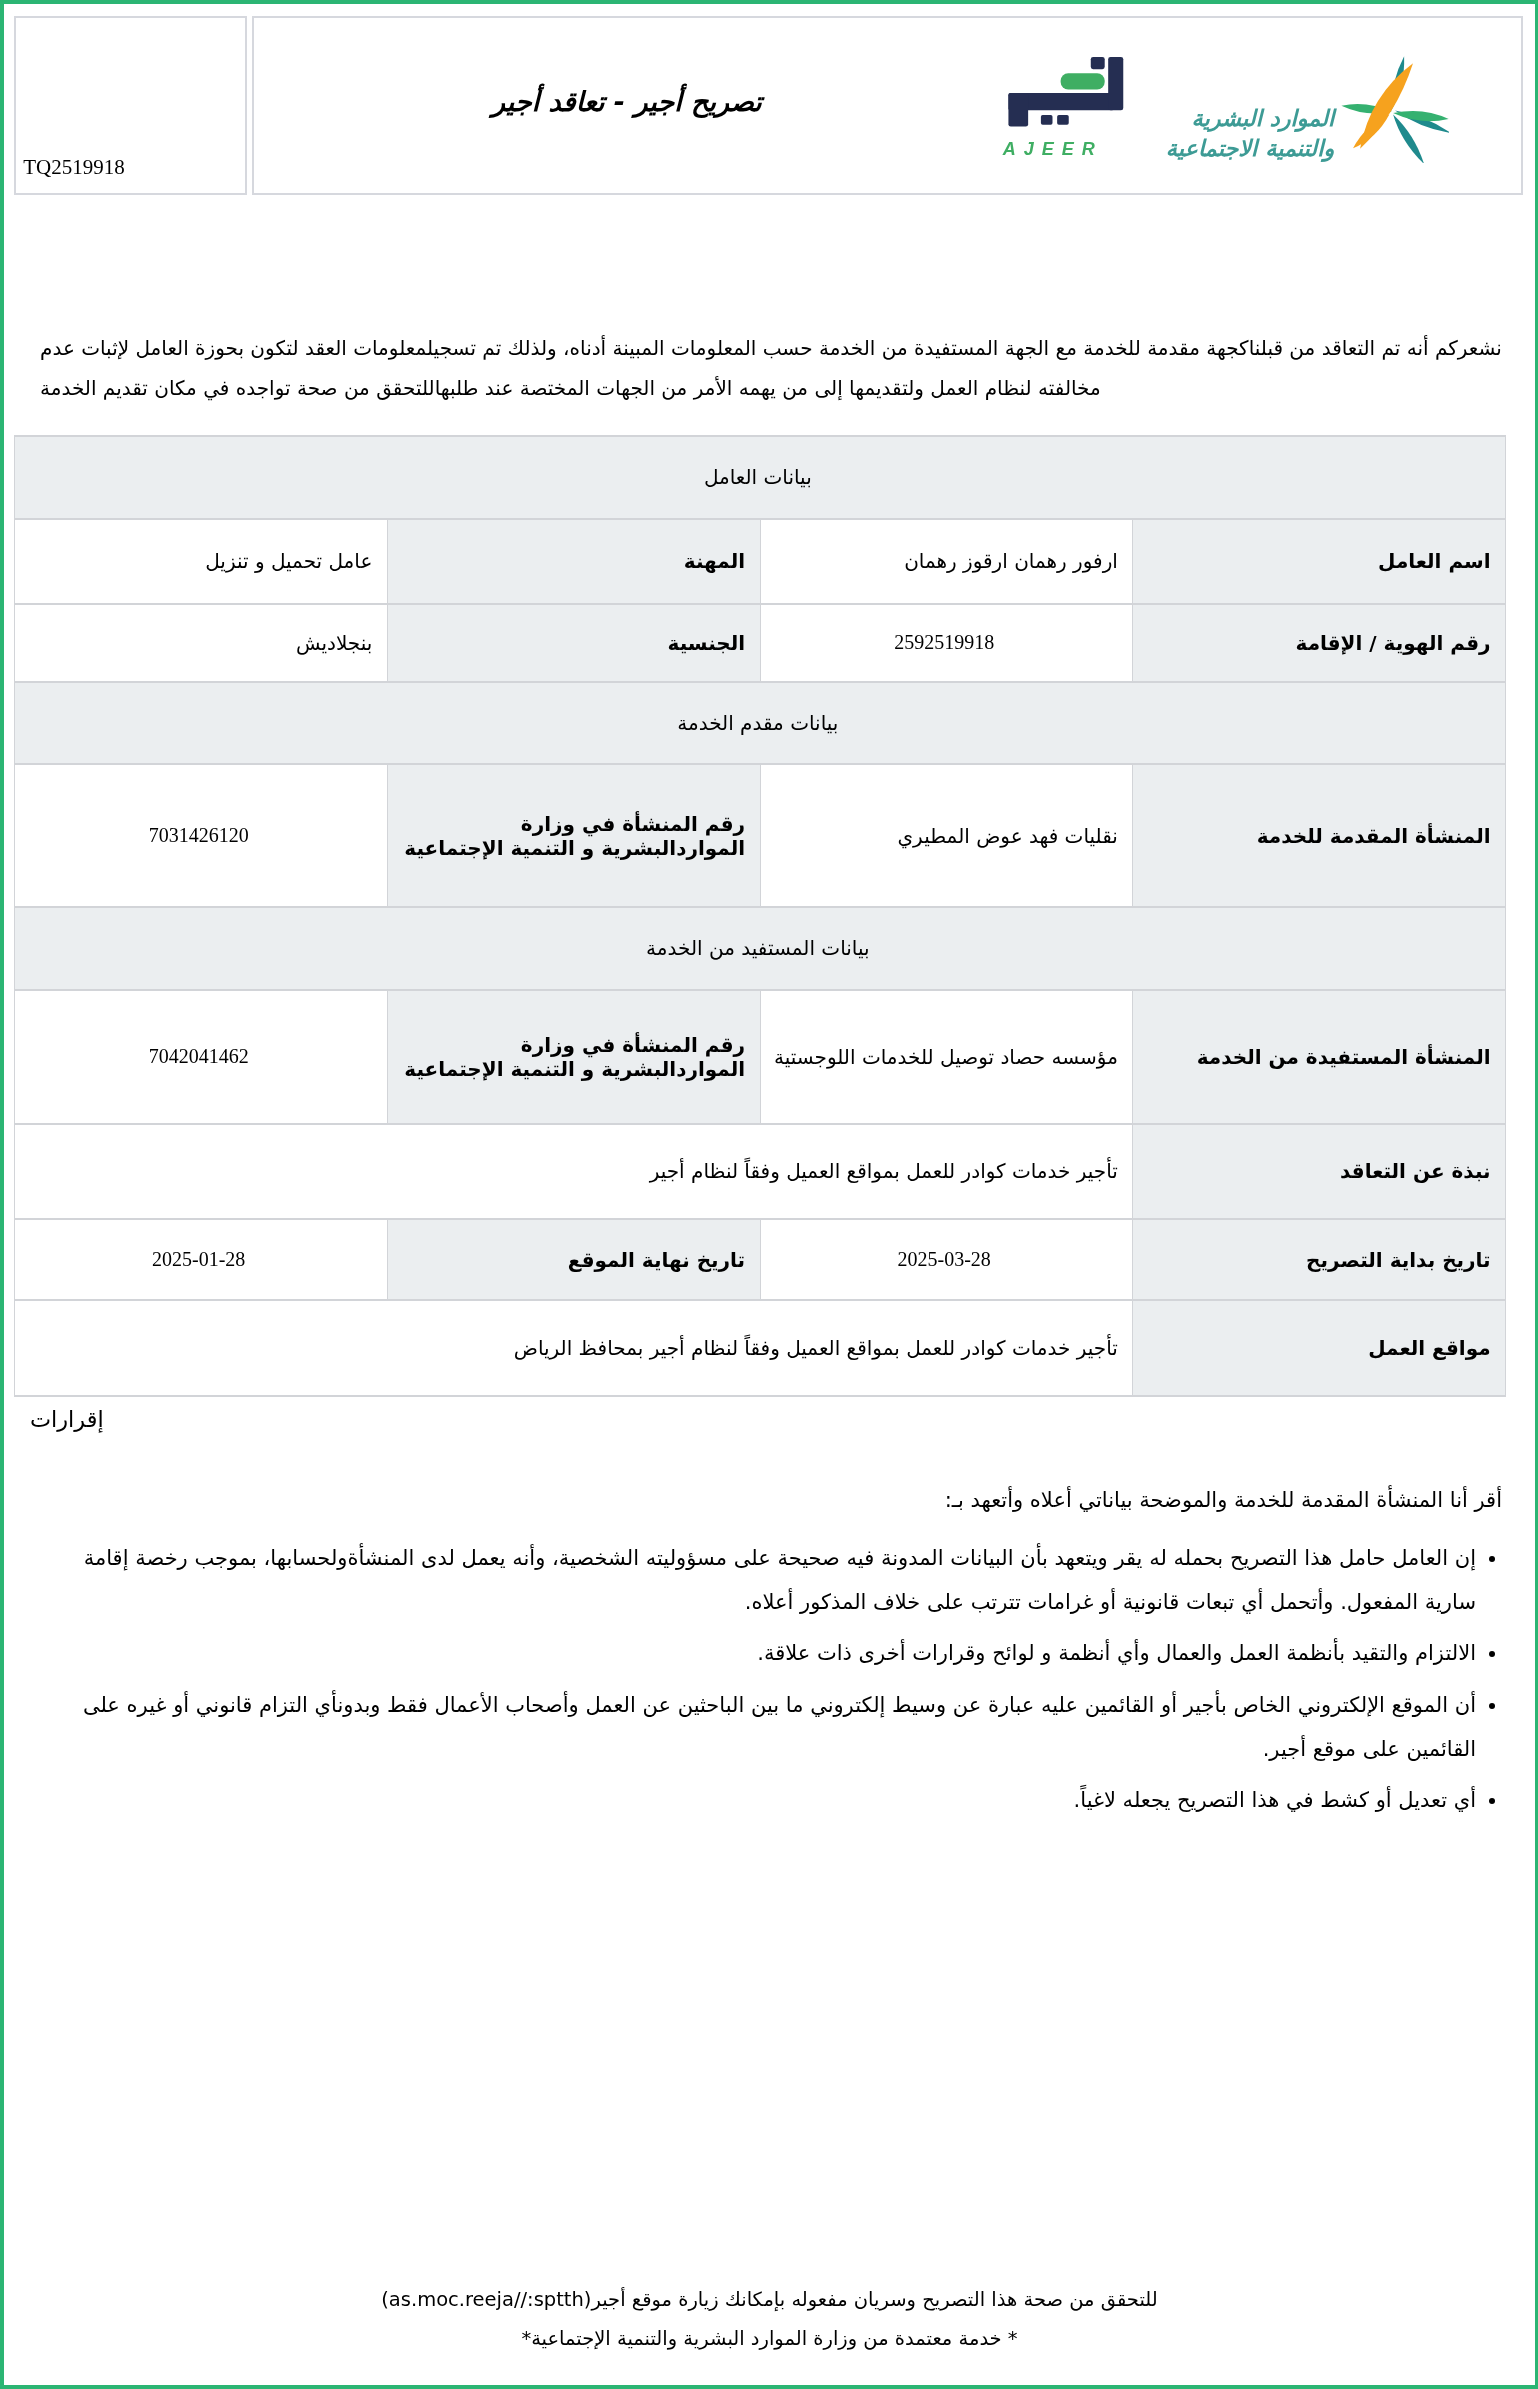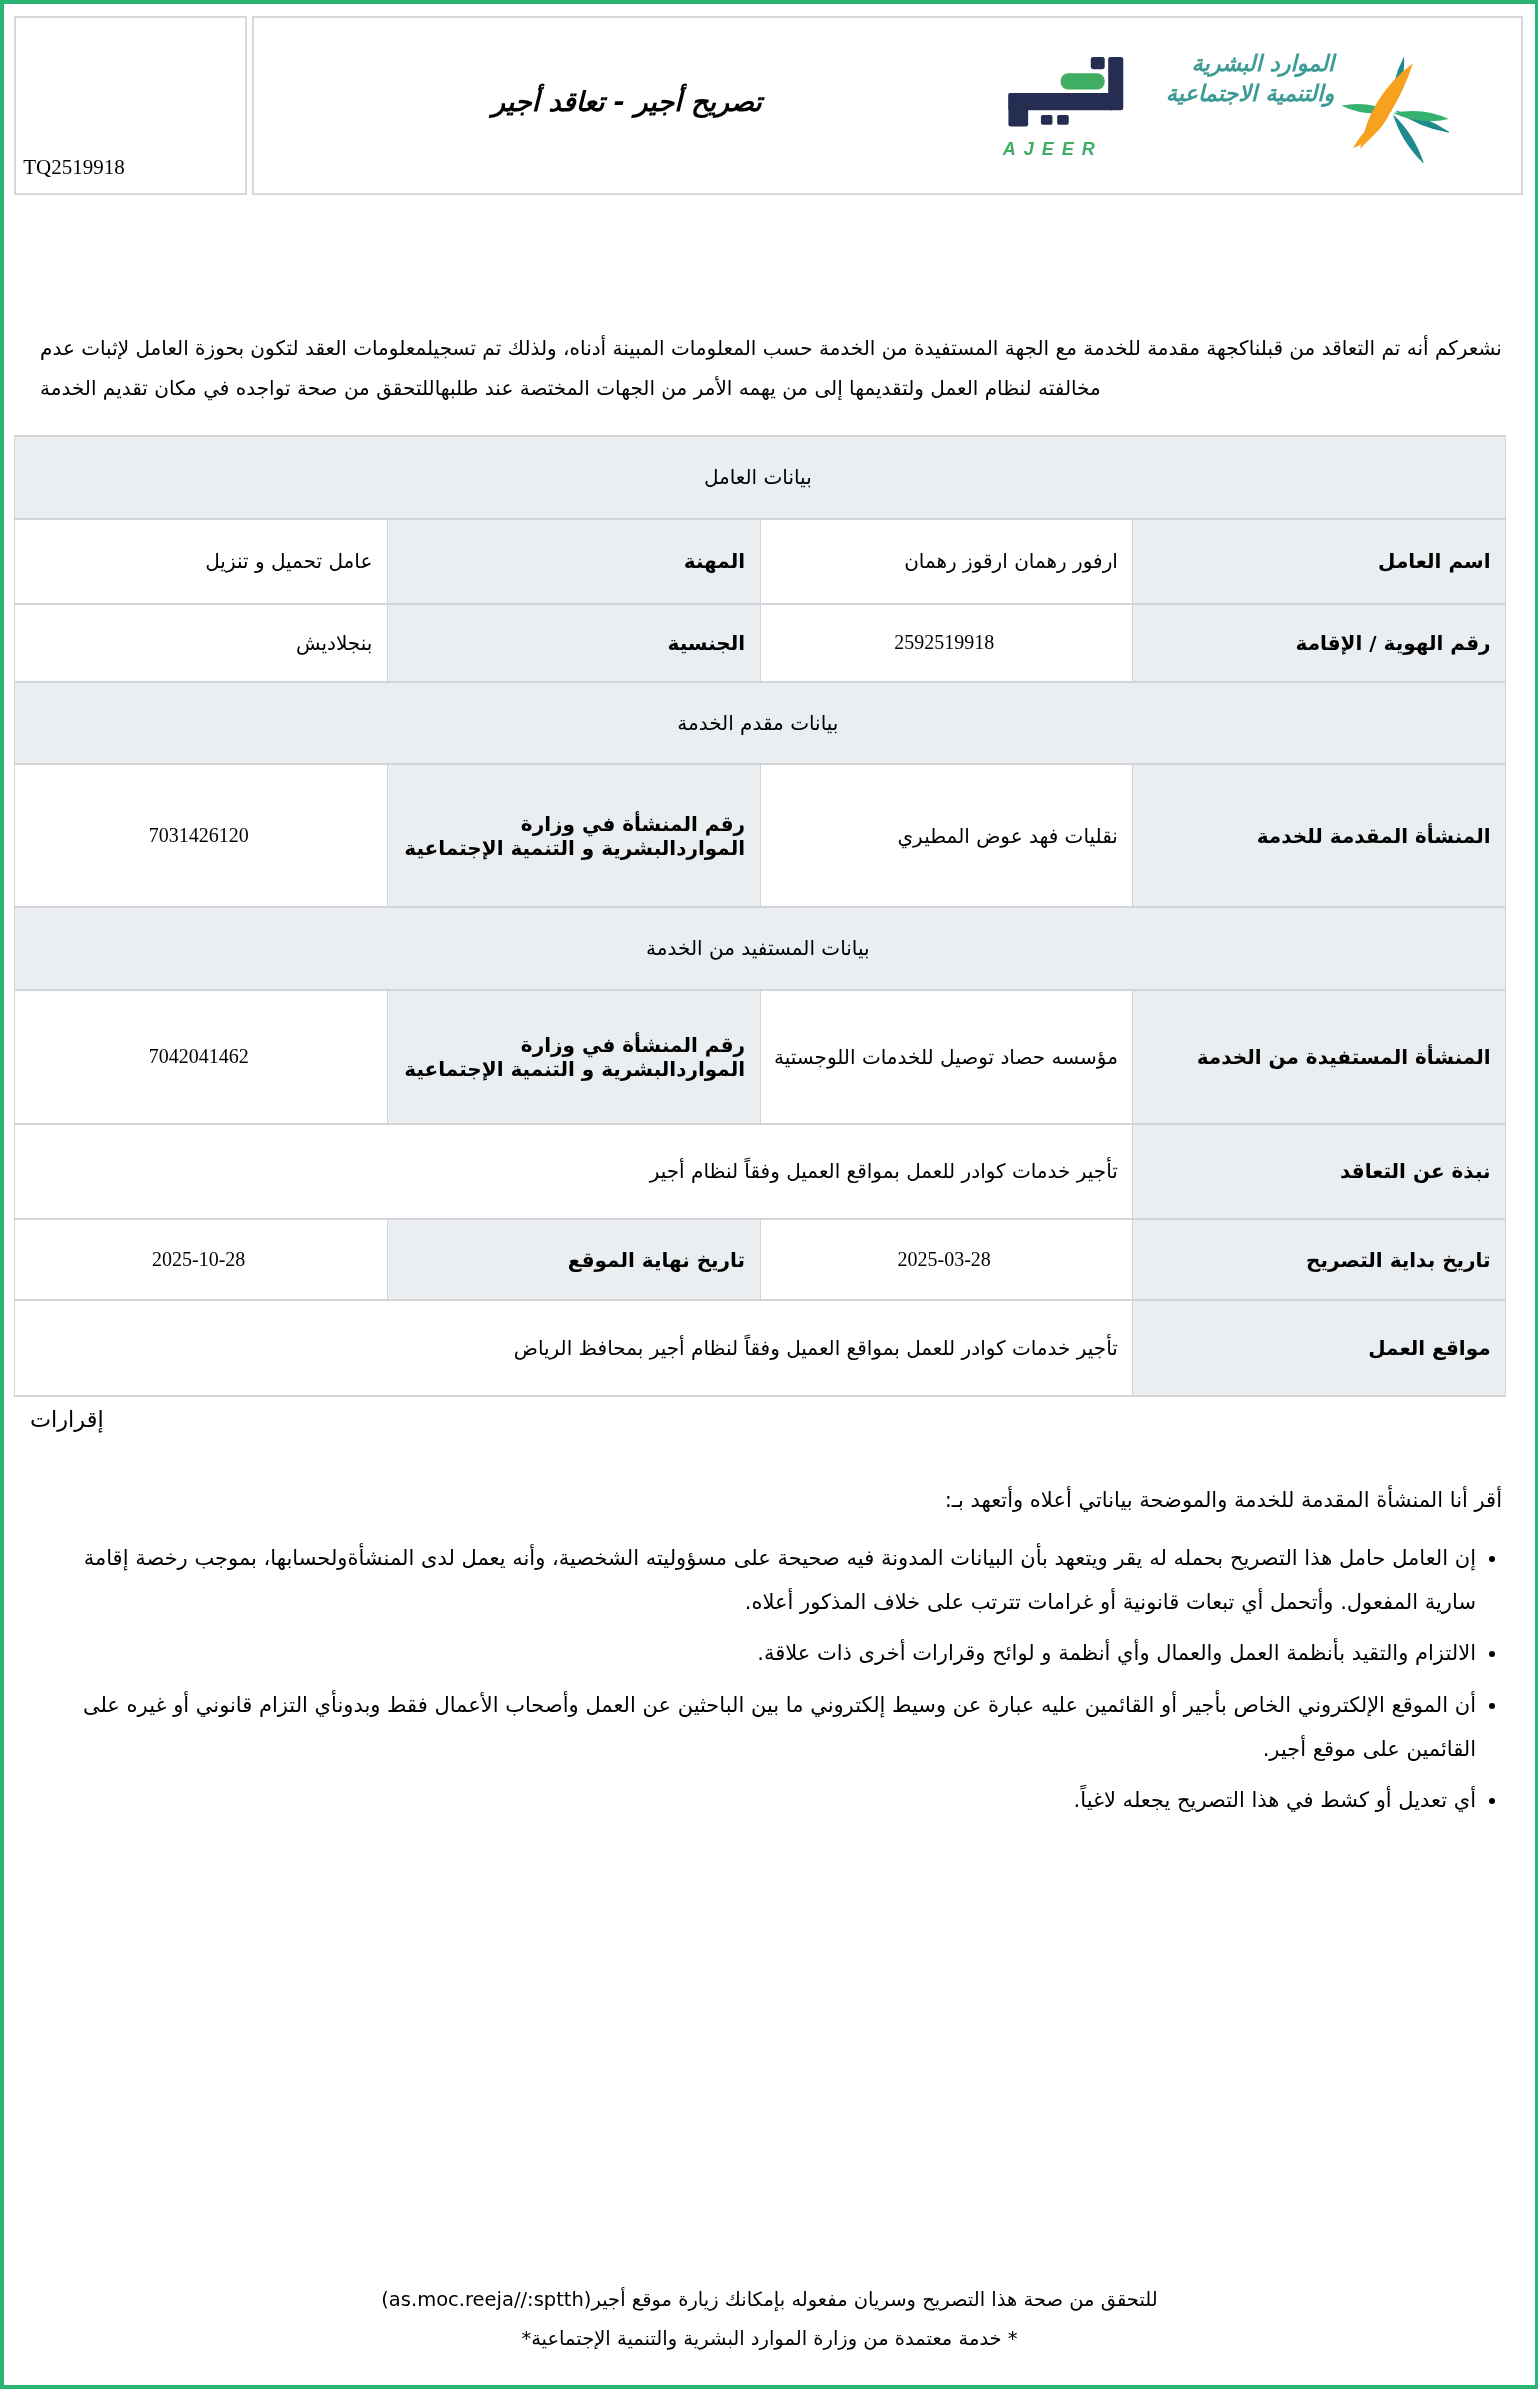--- a/index.html
+++ b/index.html
@@ -16,21 +16,21 @@
   
   .header{display:flex;gap:5px;margin:11.6px 11.6px 0 10px;height:179px;}
   .hbox{border:2.2px solid #d6d8de;box-sizing:border-box;background:#fff;}
   .tq-box{width:233px;display:flex;}
   .tq{margin-top:auto;padding:8.7px 16px 13px 7.2px;font-family:"Liberation Serif","DejaVu Serif",serif;font-size:21px;}
   .title-box{flex:1;display:flex;align-items:center;font-style:italic;}
   .doc-title{flex:1;text-align:center;direction:rtl;font-weight:bold;font-size:27px;letter-spacing:0.7px;padding-bottom:7.2px;}
   .logo-group{display:flex;align-items:center;gap:32px;padding-right:72px;}
   .ajeer{display:flex;flex-direction:column;width:134px;}
   .ajeer-latin{font-family:"Liberation Sans","DejaVu Sans",sans-serif;font-weight:bold;color:#3fae63;font-size:18px;letter-spacing:8px;margin:1.4px 0 0 2.9px;}
-  .ministry{display:flex;align-items:flex-start;gap:7.2px;}
+  .ministry{display:flex;align-items:flex-end;gap:7.2px;}
   .ministry-name{direction:rtl;text-align:right;color:#3d9b95;font-weight:bold;font-size:22.4px;line-height:30px;}
   
   .intro{margin:133px 29px 0 36px;font-size:20px;line-height:40px;text-align:left;direction:ltr;}
   
   table.permit{border-collapse:collapse;width:1492px;margin:27.4px 33px 0 10px;table-layout:fixed;direction:rtl;}
   table.permit td{border:1.4px solid #d2d4d8;border-top-width:2.9px;border-bottom-width:2.9px;vertical-align:middle;padding:5.8px 14.4px 5.8px 10px;font-size:20px;word-wrap:break-word;}
   td.sec{background:#ebeef0;text-align:center;height:69px;font-size:21px;padding:5.8px;}
   td.lbl{background:#ebeef0;font-weight:bold;font-size:19.5px;}
   td.val{background:#fff;}
   td.num{font-family:"Liberation Serif","DejaVu Serif",serif;font-size:21.7px;direction:ltr;text-align:center;}
@@ -138,21 +138,21 @@
     </tr>
 
     <tr class="r-sum">
       <td class="lbl">نبذة عن التعاقد</td>
       <td class="val" colspan="3">تأجير خدمات كوادر للعمل بمواقع العميل وفقاً لنظام أجير</td>
     </tr>
     <tr class="r-date">
       <td class="lbl">تاريخ بداية التصريح</td>
       <td class="val num">2025-03-28</td>
       <td class="lbl">تاريخ نهاية الموقع</td>
-      <td class="val num">2025-10-28</td>
+      <td class="val num">2025-01-28</td>
     </tr>
     <tr class="r-loc">
       <td class="lbl">مواقع العمل</td>
       <td class="val" colspan="3">تأجير خدمات كوادر للعمل بمواقع العميل وفقاً لنظام أجير بمحافظ الرياض</td>
     </tr>
   </tbody>
     </table>
 
   <div class="decl">
     <div class="decl-title">إقرارات</div>

